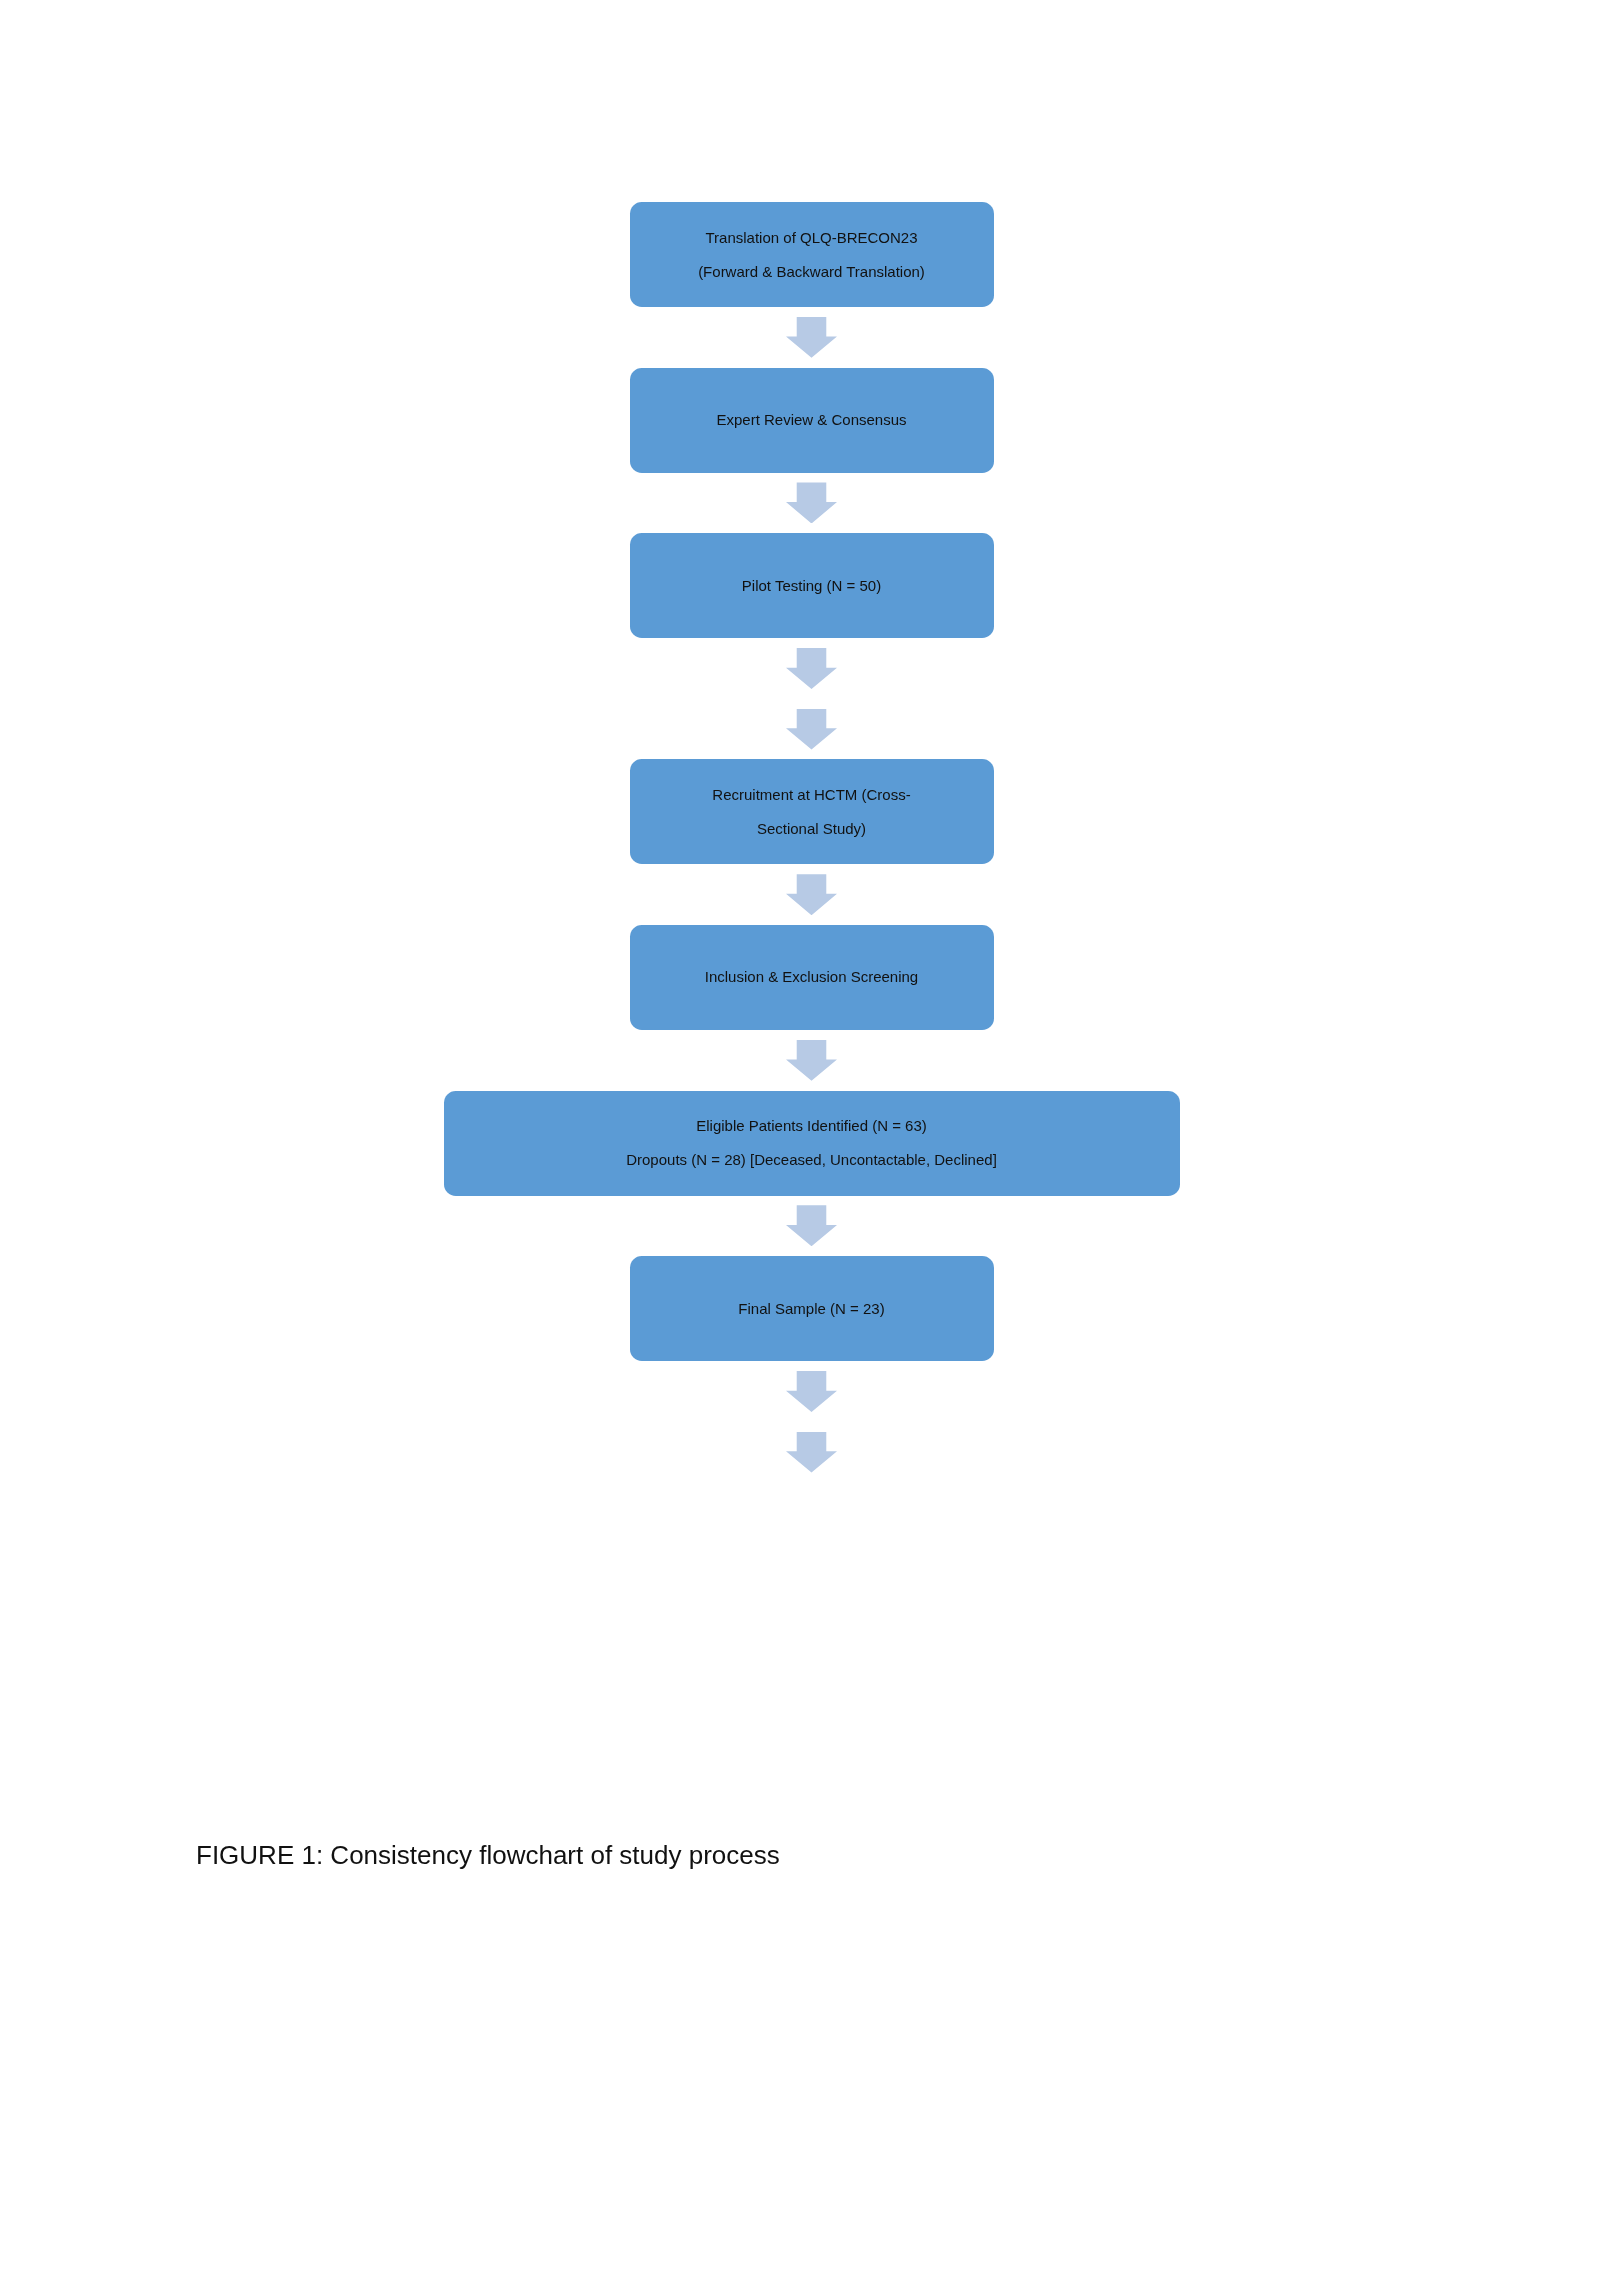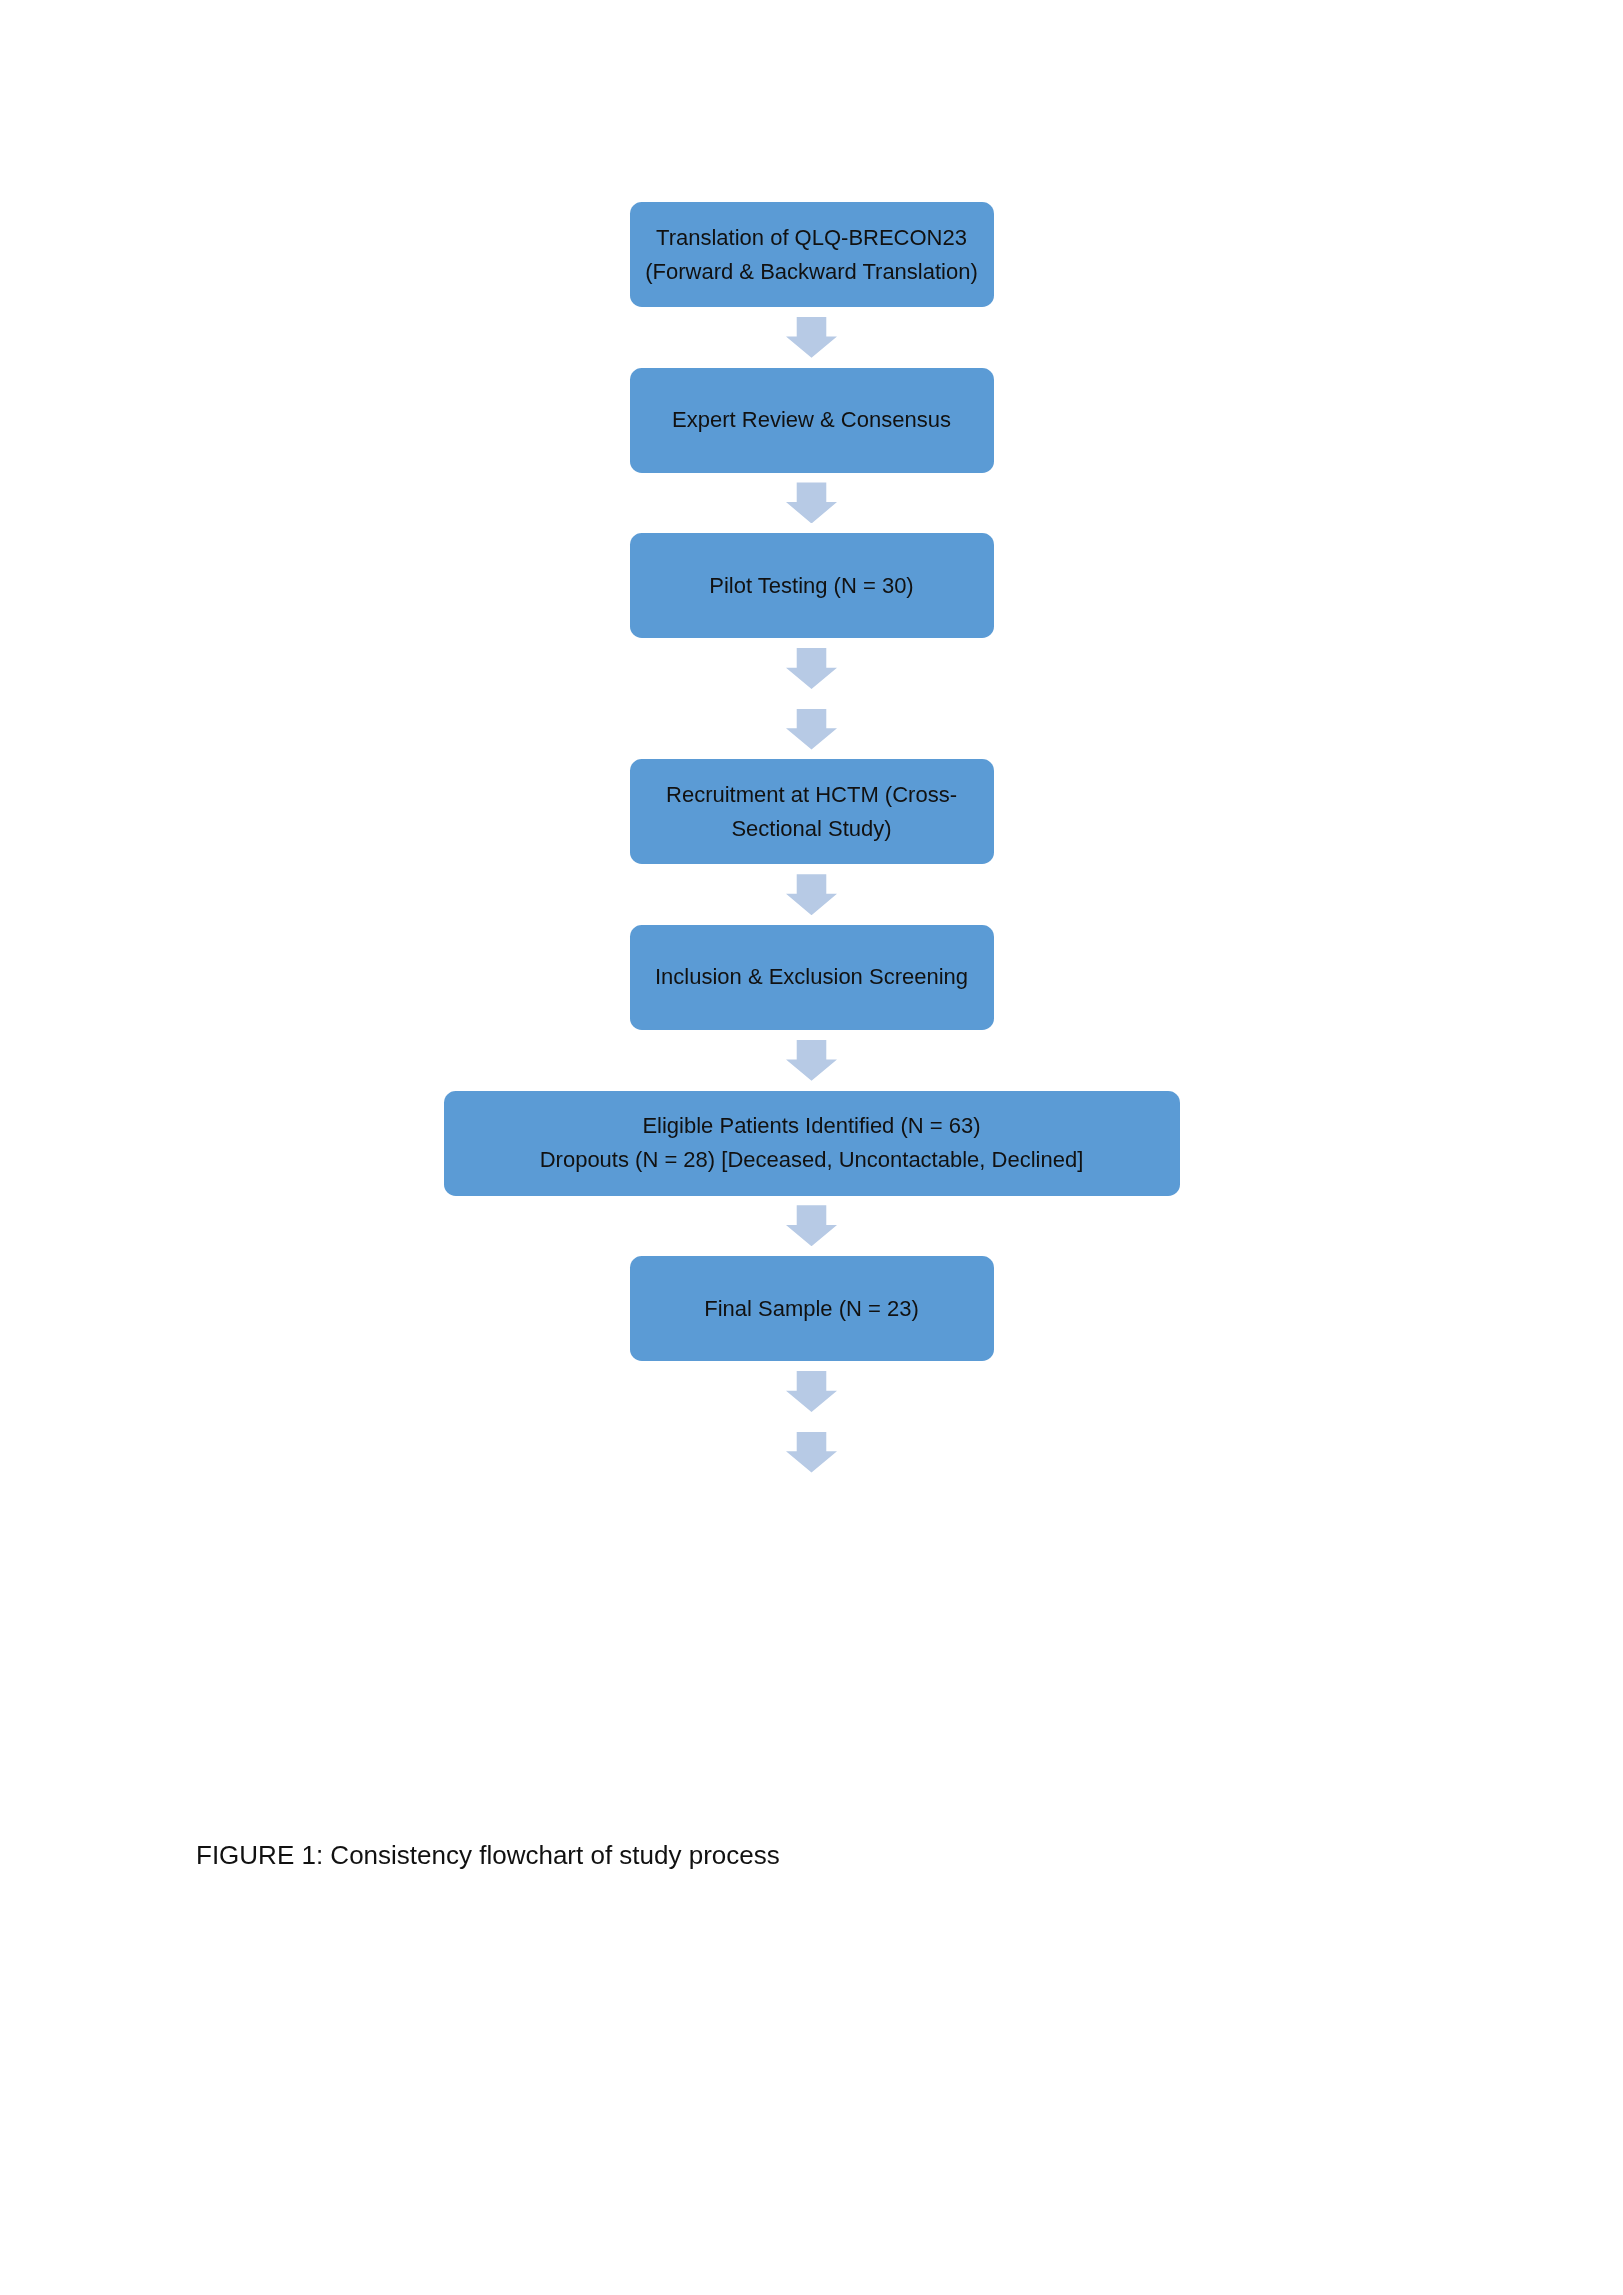--- a/index.html
+++ b/index.html
@@ -32,21 +32,21 @@
     width: 364px;
     height: 105px;
     background: var(--box-fill);
     border-radius: 11.8px;
     display: flex;
     align-items: center;
     justify-content: center;
     padding: 0 2.6px;
   }
   .node .label {
-    font-size: 22px;
+    font-size: 15px;
     line-height: 34px;
     color: var(--text-color);
     text-align: center;
     white-space: pre-line;
   }
   .node.wide {
     width: 736px;
   }
   .arrow {
     width: 51px;
@@ -74,21 +74,21 @@
 (Forward &amp; Backward Translation)</div>
   </div>
   <div class="arrow"></div>
 
   <div class="node">
     <div class="label">Expert Review &amp; Consensus</div>
   </div>
   <div class="arrow"></div>
 
   <div class="node">
-    <div class="label">Pilot Testing (N = 30)</div>
+    <div class="label">Pilot Testing (N = 50)</div>
   </div>
   <div class="arrow"></div>
 
   <div class="arrow"></div>
 
   <div class="node">
     <div class="label">Recruitment at HCTM (Cross-
 Sectional Study)</div>
   </div>
   <div class="arrow"></div>

